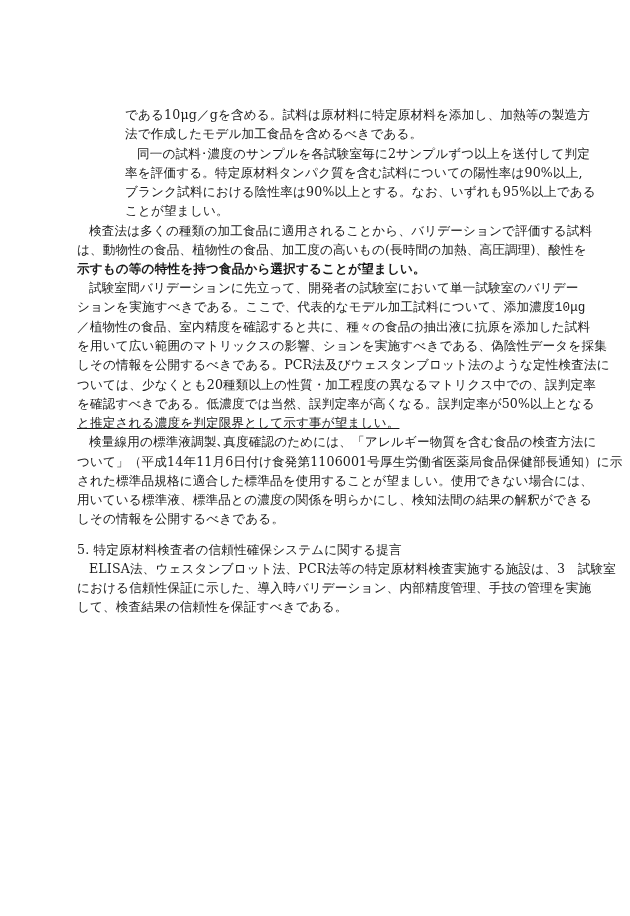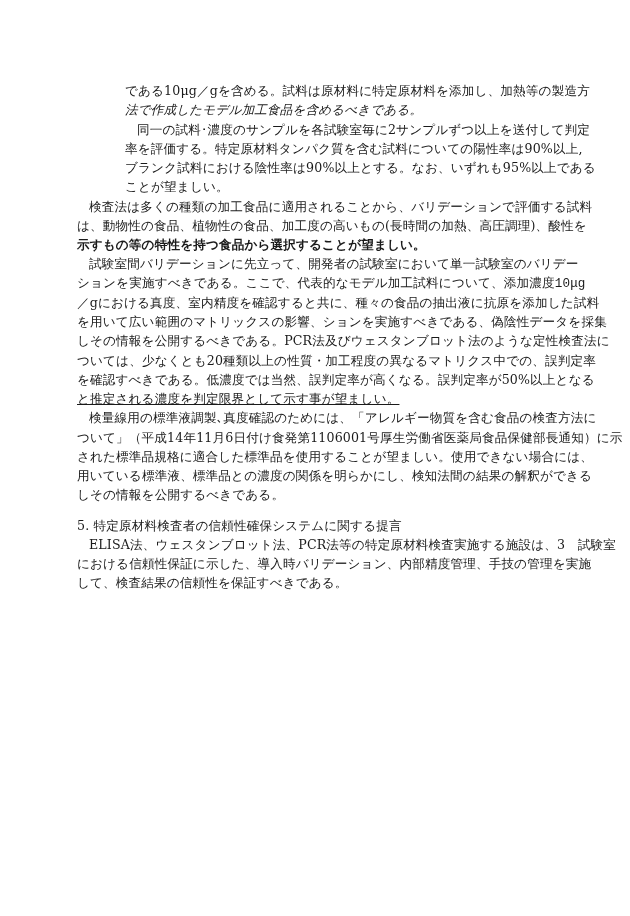--- a/index.html
+++ b/index.html
@@ -22,39 +22,40 @@
       width: 630px;
       height: 916px;
       background: #ffffff;
     }
     .line {
       position: absolute;
       font-size: 12.6px;
       line-height: 16px;
       white-space: nowrap;
       letter-spacing: 0.15px;
+      margin-top: 24px;
     }
   </style>
 </head>
 <body>
 
 <div class="page">
   <div id="lines">
       <div class="line" style="left: 125px; top: 83px;">である10μg／gを含める。試料は原材料に特定原材料を添加し、加熱等の製造方</div>
-      <div class="line" style="left: 125px; top: 102px; font-style: italic;">法で作成したモデル加工食品を含めるべきである。</div>
+      <div class="line" style="left: 125px; top: 102px;">法で作成したモデル加工食品を含めるべきである。</div>
       <div class="line" style="left: 137px; top: 122px;">同一の試料･濃度のサンプルを各試験室毎に2サンプルずつ以上を送付して判定</div>
       <div class="line" style="left: 125px; top: 141px;">率を評価する。特定原材料タンパク質を含む試料についての陽性率は90%以上,</div>
       <div class="line" style="left: 125px; top: 160px;">ブランク試料における陰性率は90%以上とする。なお、いずれも95%以上である</div>
       <div class="line" style="left: 125px; top: 179px;">ことが望ましい。</div>
       <div class="line" style="left: 89px; top: 199px;">検査法は多くの種類の加工食品に適用されることから、バリデーションで評価する試料</div>
       <div class="line" style="left: 77px; top: 218px;">は、動物性の食品、植物性の食品、加工度の高いもの(長時間の加熱、高圧調理)、酸性を</div>
       <div class="line" style="left: 77px; top: 237px; font-weight: bold;">示すもの等の特性を持つ食品から選択することが望ましい。</div>
       <div class="line" style="left: 89px; top: 256px;">試験室間バリデーションに先立って、開発者の試験室において単一試験室のバリデー</div>
       <div class="line" style="left: 77px; top: 276px; font-family: Liberation Mono, monospace;">ションを実施すべきである。ここで、代表的なモデル加工試料について、添加濃度10μg</div>
-      <div class="line" style="left: 77px; top: 295px;">／gにおける真度、室内精度を確認すると共に、種々の食品の抽出液に抗原を添加した試料</div>
+      <div class="line" style="left: 77px; top: 295px;">／植物性の食品、室内精度を確認すると共に、種々の食品の抽出液に抗原を添加した試料</div>
       <div class="line" style="left: 77px; top: 314px;">を用いて広い範囲のマトリックスの影響、ションを実施すべきである、偽陰性データを採集</div>
       <div class="line" style="left: 77px; top: 333px;">しその情報を公開するべきである。PCR法及びウェスタンブロット法のような定性検査法に</div>
       <div class="line" style="left: 77px; top: 353px;">ついては、少なくとも20種類以上の性質・加工程度の異なるマトリクス中での、誤判定率</div>
       <div class="line" style="left: 77px; top: 372px;">を確認すべきである。低濃度では当然、誤判定率が高くなる。誤判定率が50%以上となる</div>
       <div class="line" style="left: 77px; top: 391px; text-decoration: underline;">と推定される濃度を判定限界として示す事が望ましい。</div>
       <div class="line" style="left: 89px; top: 410px; text-align: right;">検量線用の標準液調製､真度確認のためには、「アレルギー物質を含む食品の検査方法に</div>
       <div class="line" style="left: 77px; top: 430px;">ついて」（平成14年11月6日付け食発第1106001号厚生労働省医薬局食品保健部長通知）に示</div>
       <div class="line" style="left: 77px; top: 449px;">された標準品規格に適合した標準品を使用することが望ましい。使用できない場合には、</div>
       <div class="line" style="left: 77px; top: 468px;">用いている標準液、標準品との濃度の関係を明らかにし、検知法間の結果の解釈ができる</div>
       <div class="line" style="left: 77px; top: 487px;">しその情報を公開するべきである。</div>

